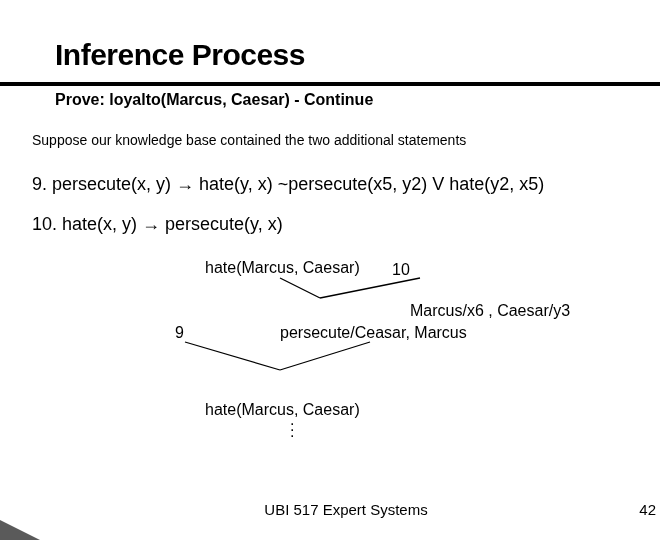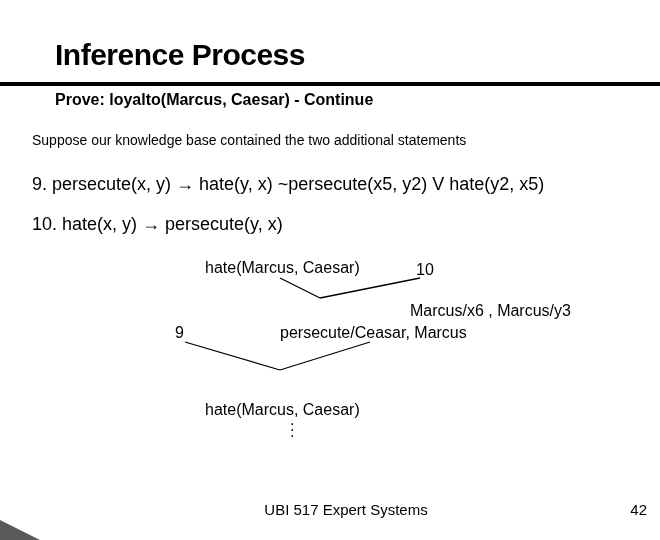--- a/index.html
+++ b/index.html
@@ -68,21 +68,21 @@
     font-size: 18px;
   }
   .hateMC1 {
     position: absolute;
     left: 205px;
     top: 259px;
     font-size: 16px;
   }
   .lbl10 {
     position: absolute;
-    left: 416px;
+    left: 392px;
     top: 261px;
     font-size: 16px;
   }
   .sub1 {
     position: absolute;
     left: 410px;
     top: 302px;
     font-size: 16px;
   }
   .nine {
@@ -119,21 +119,21 @@
   .footer {
     position: absolute;
     left: 16px;
     bottom: 22px;
     width: 660px;
     text-align: center;
     font-size: 15px;
   }
   .pagenum {
     position: absolute;
-    right: 13px;
+    right: 4px;
     bottom: 22px;
     font-size: 15px;
   }
   .corner {
     position: absolute;
     left: 0;
     bottom: 0;
     width: 0;
     height: 0;
     border-bottom: 20px solid #5a5a5a;
@@ -164,21 +164,21 @@
   <div class="stmt10">10. hate(x, y) → persecute(y, x)</div>
 
   <div class="hateMC1">hate(Marcus, Caesar)</div>
   <div class="lbl10">10</div>
 
   <svg class="vee" style="left:280px; top:278px;" width="140" height="22">
     <line x1="0" y1="0" x2="40" y2="20"></line>
     <line x1="40" y1="20" x2="140" y2="0"></line>
   </svg>
 
-  <div class="sub1">Marcus/x6 , Marcus/y3</div>
+  <div class="sub1">Marcus/x6 , Caesar/y3</div>
   <div class="nine">9</div>
   <div class="perseCM">persecute/Ceasar, Marcus</div>
 
   <svg class="vee" style="left:180px; top:342px;" width="190" height="30">
     <line x1="5" y1="0" x2="100" y2="28"></line>
     <line x1="100" y1="28" x2="190" y2="0"></line>
   </svg>
 
   <div class="hateMC2">hate(Marcus, Caesar)</div>
 

